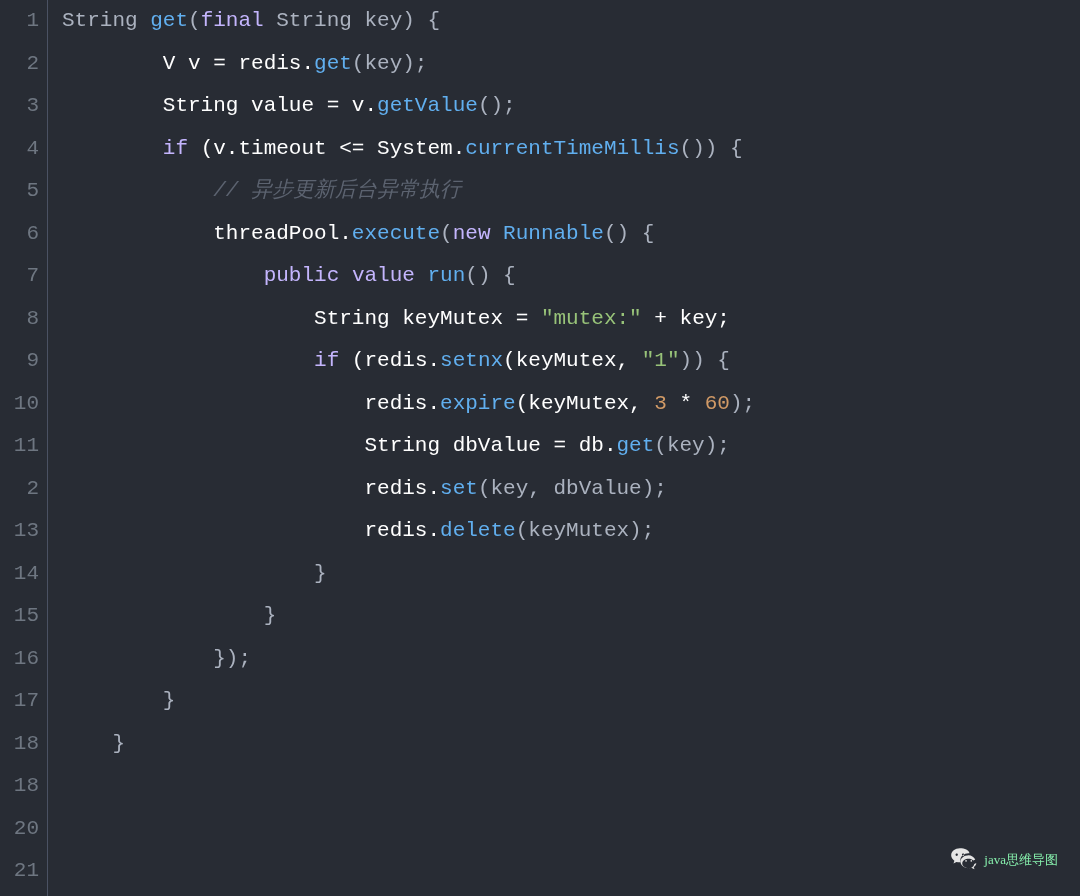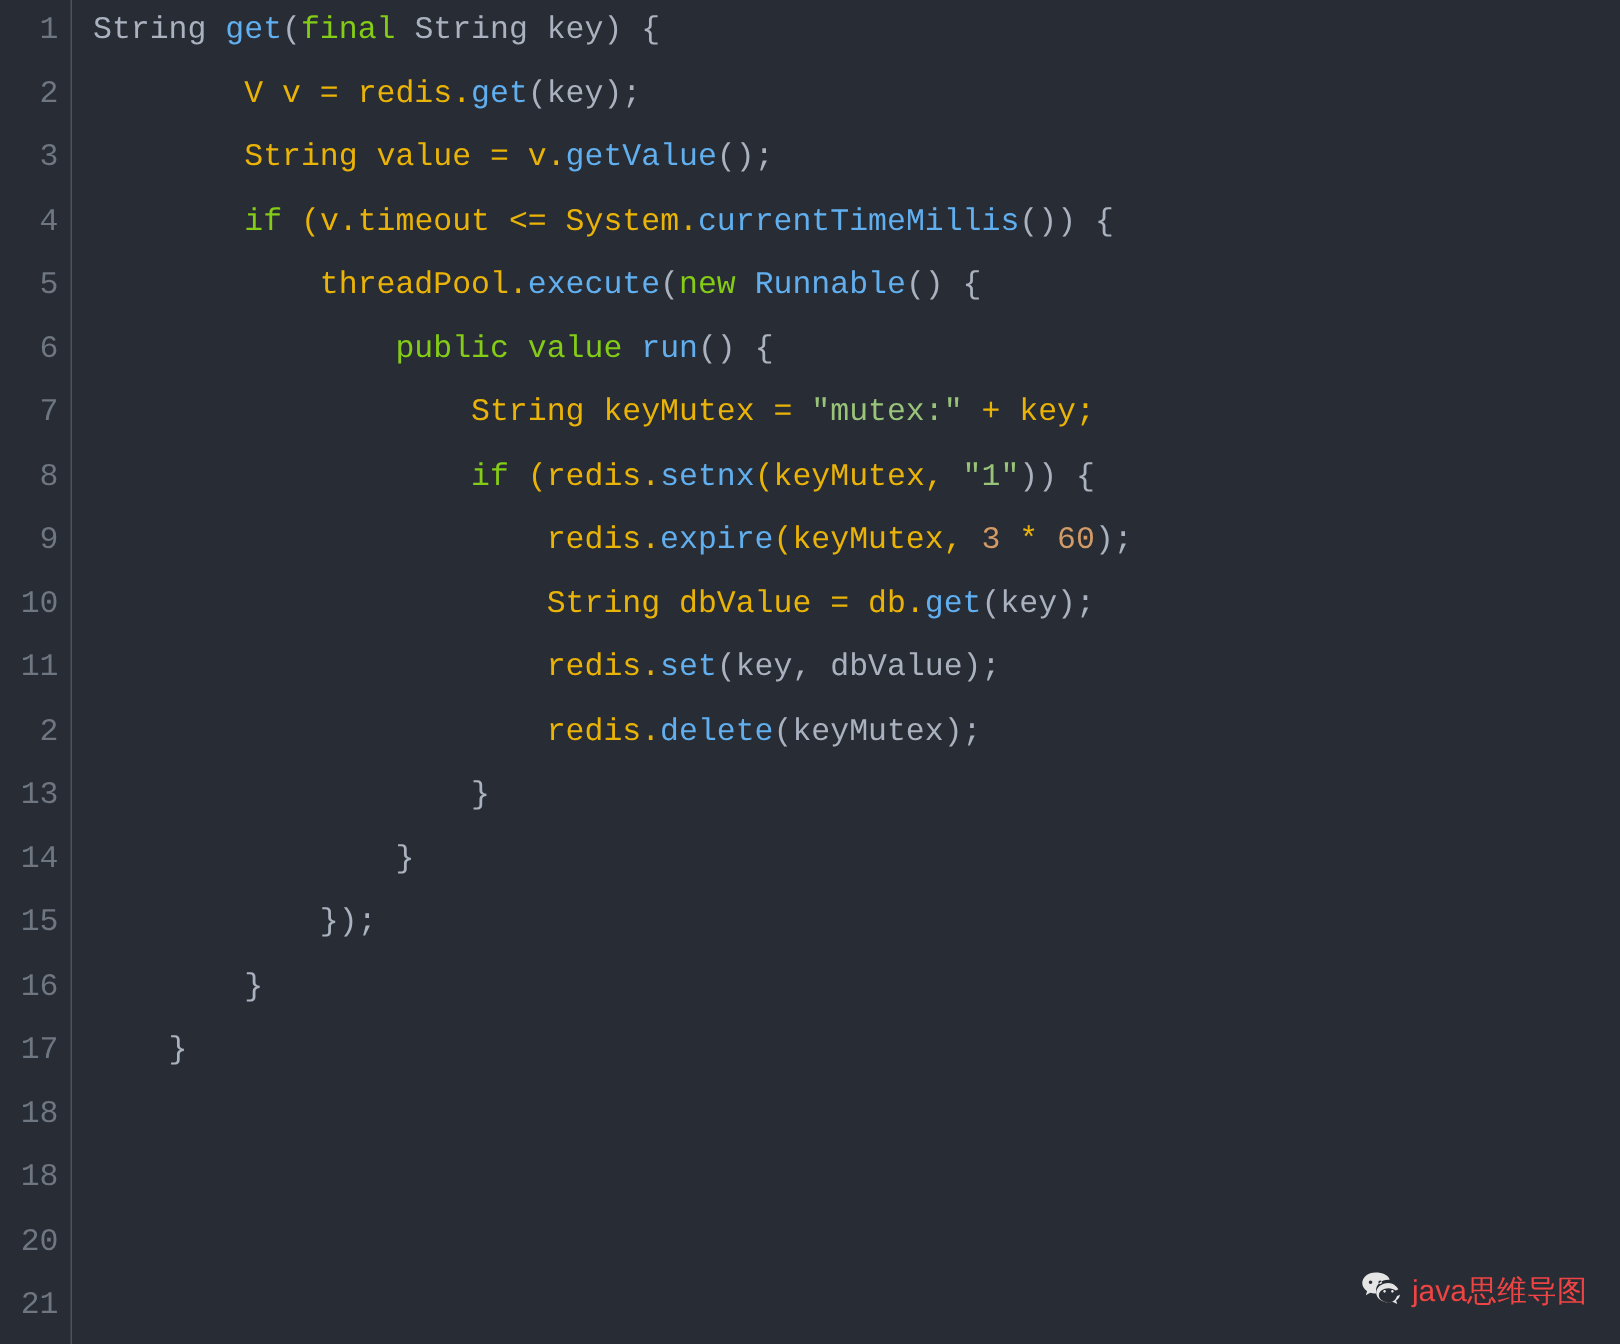--- a/index.html
+++ b/index.html
@@ -30,37 +30,37 @@
       padding-left: 14px;
     }
     .line {
       height: 42.5px;
       line-height: 42.5px;
       white-space: pre;
     }
     .gutter .line {
       color: #6e7681;
     }
-    .keyword { color: #84cc16; text-align: center; }
+    .keyword { color: #c4b5fd; text-align: center; }
     .type { color: #abb2bf; text-align: right; }
     .method { color: #61afef; }
     .string { color: #98c379; }
     .comment { color: #5c6370; font-style: italic; }
     .number { color: #d19a66; }
     .punct { color: #abb2bf; }
-    .ident { color: #eab308; }
+    .ident { color: #ffffff; }
     .watermark {
       position: absolute;
       bottom: 22px;
       right: 22px;
       display: flex;
       align-items: center;
-      color: #ef4444;
-      font-size: 20px;
-      font-family: Liberation Sans, sans-serif;
+      color: #86efac;
+      font-size: 13px;
+      font-family: Liberation Serif, serif;
     }
     .watermark-icon {
       width: 28px;
       height: 28px;
       margin-right: 6px;
     }
   </style>
 </head>
 <body>
 
@@ -86,20 +86,21 @@
       <div class="line">18</div>
       <div class="line">18</div>
       <div class="line">20</div>
       <div class="line">21</div>
     </div>
   <div class="code-area">
       <div class="line"><span class="type">String </span><span class="method">get</span><span class="punct">(</span><span class="keyword">final</span><span class="type"> String key</span><span class="punct">)</span><span class="punct"> {</span></div>
       <div class="line"><span class="ident">        V v = redis.</span><span class="method">get</span><span class="punct">(key);</span></div>
       <div class="line"><span class="ident">        String value = v.</span><span class="method">getValue</span><span class="punct">();</span></div>
       <div class="line"><span class="ident">        </span><span class="keyword">if</span><span class="ident"> (v.timeout &lt;= System.</span><span class="method">currentTimeMillis</span><span class="punct">()) {</span></div>
+      <div class="line"><span class="ident">            </span><span class="comment">// 异步更新后台异常执行</span></div>
       <div class="line"><span class="ident">            threadPool.</span><span class="method">execute</span><span class="punct">(</span><span class="keyword">new</span><span class="ident"> </span><span class="method">Runnable</span><span class="punct">() {</span></div>
       <div class="line"><span class="ident">                </span><span class="keyword">public</span><span class="ident"> </span><span class="keyword">value</span><span class="ident"> </span><span class="method">run</span><span class="punct">() {</span></div>
       <div class="line"><span class="ident">                    String keyMutex = </span><span class="string">"mutex:"</span><span class="ident"> + key;</span></div>
       <div class="line"><span class="ident">                    </span><span class="keyword">if</span><span class="ident"> (redis.</span><span class="method">setnx</span><span class="ident">(keyMutex, </span><span class="string">"1"</span><span class="punct">)) {</span></div>
       <div class="line"><span class="ident">                        redis.</span><span class="method">expire</span><span class="ident">(keyMutex, </span><span class="number">3</span><span class="ident"> * </span><span class="number">60</span><span class="punct">);</span></div>
       <div class="line"><span class="ident">                        String dbValue = db.</span><span class="method">get</span><span class="punct">(key);</span></div>
       <div class="line"><span class="ident">                        redis.</span><span class="method">set</span><span class="punct">(key, dbValue);</span></div>
       <div class="line"><span class="ident">                        redis.</span><span class="method">delete</span><span class="punct">(keyMutex);</span></div>
       <div class="line"><span class="punct">                    }</span></div>
       <div class="line"><span class="punct">                }</span></div>

